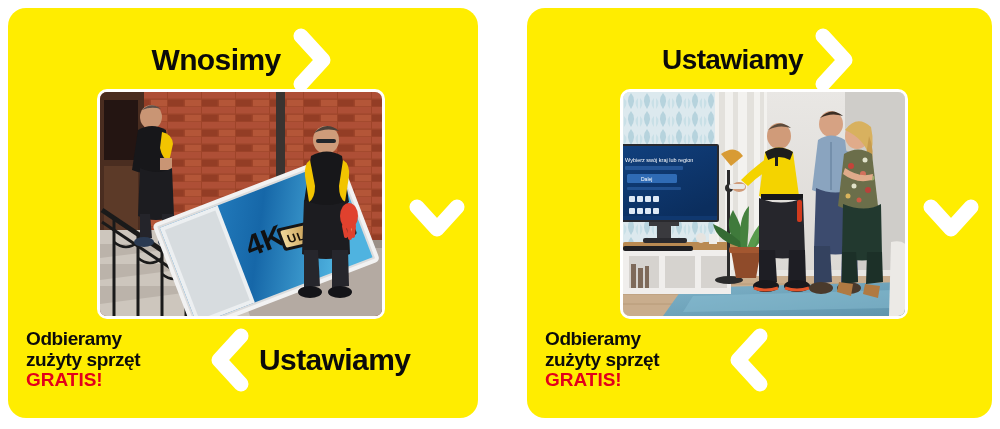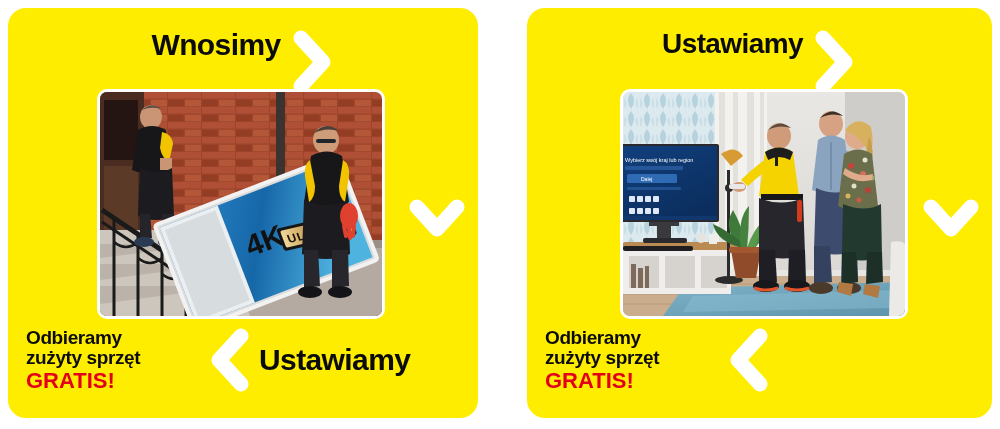--- a/index.html
+++ b/index.html
@@ -32,21 +32,21 @@
   #card-right { left: 527px; width: 465px; }
 
   
   .header-row {
     position: absolute;
     top: 22px;
     left: 0;
     width: 100%;
     height: 60px;
     display: flex;
-    align-items: flex-start;
+    align-items: center;
     justify-content: center;
     gap: 8px;
   }
   .step-title {
     font-family: "Liberation Sans", sans-serif;
     font-weight: bold;
     font-size: 30px;
     letter-spacing: -0.6px;
     color: #0b0b0b;
     line-height: 1;
@@ -80,21 +80,21 @@
     font-family: "Liberation Sans", sans-serif;
     font-weight: bold;
     font-size: 19px;
     letter-spacing: -0.4px;
     color: #0b0b0b;
     white-space: nowrap;
   }
   .recycle-free {
     font-family: "Liberation Sans", sans-serif;
     font-weight: bold;
-    font-size: 22px;
+    font-size: 19px;
     letter-spacing: 0px;
     color: #E3001B;
     white-space: nowrap;
   }
   .footer-title {
     font-family: "Liberation Sans", sans-serif;
     font-weight: bold;
     font-size: 30px;
     letter-spacing: -0.6px;
     color: #0b0b0b;

